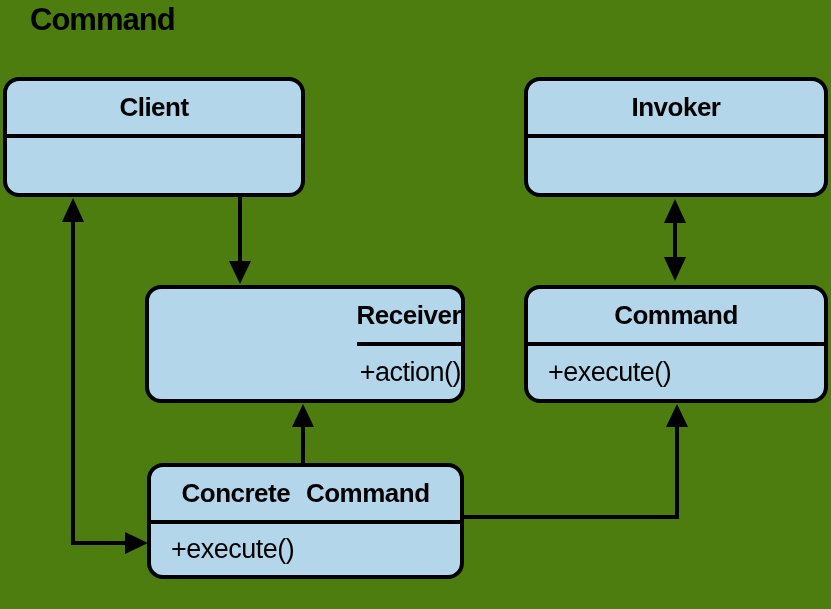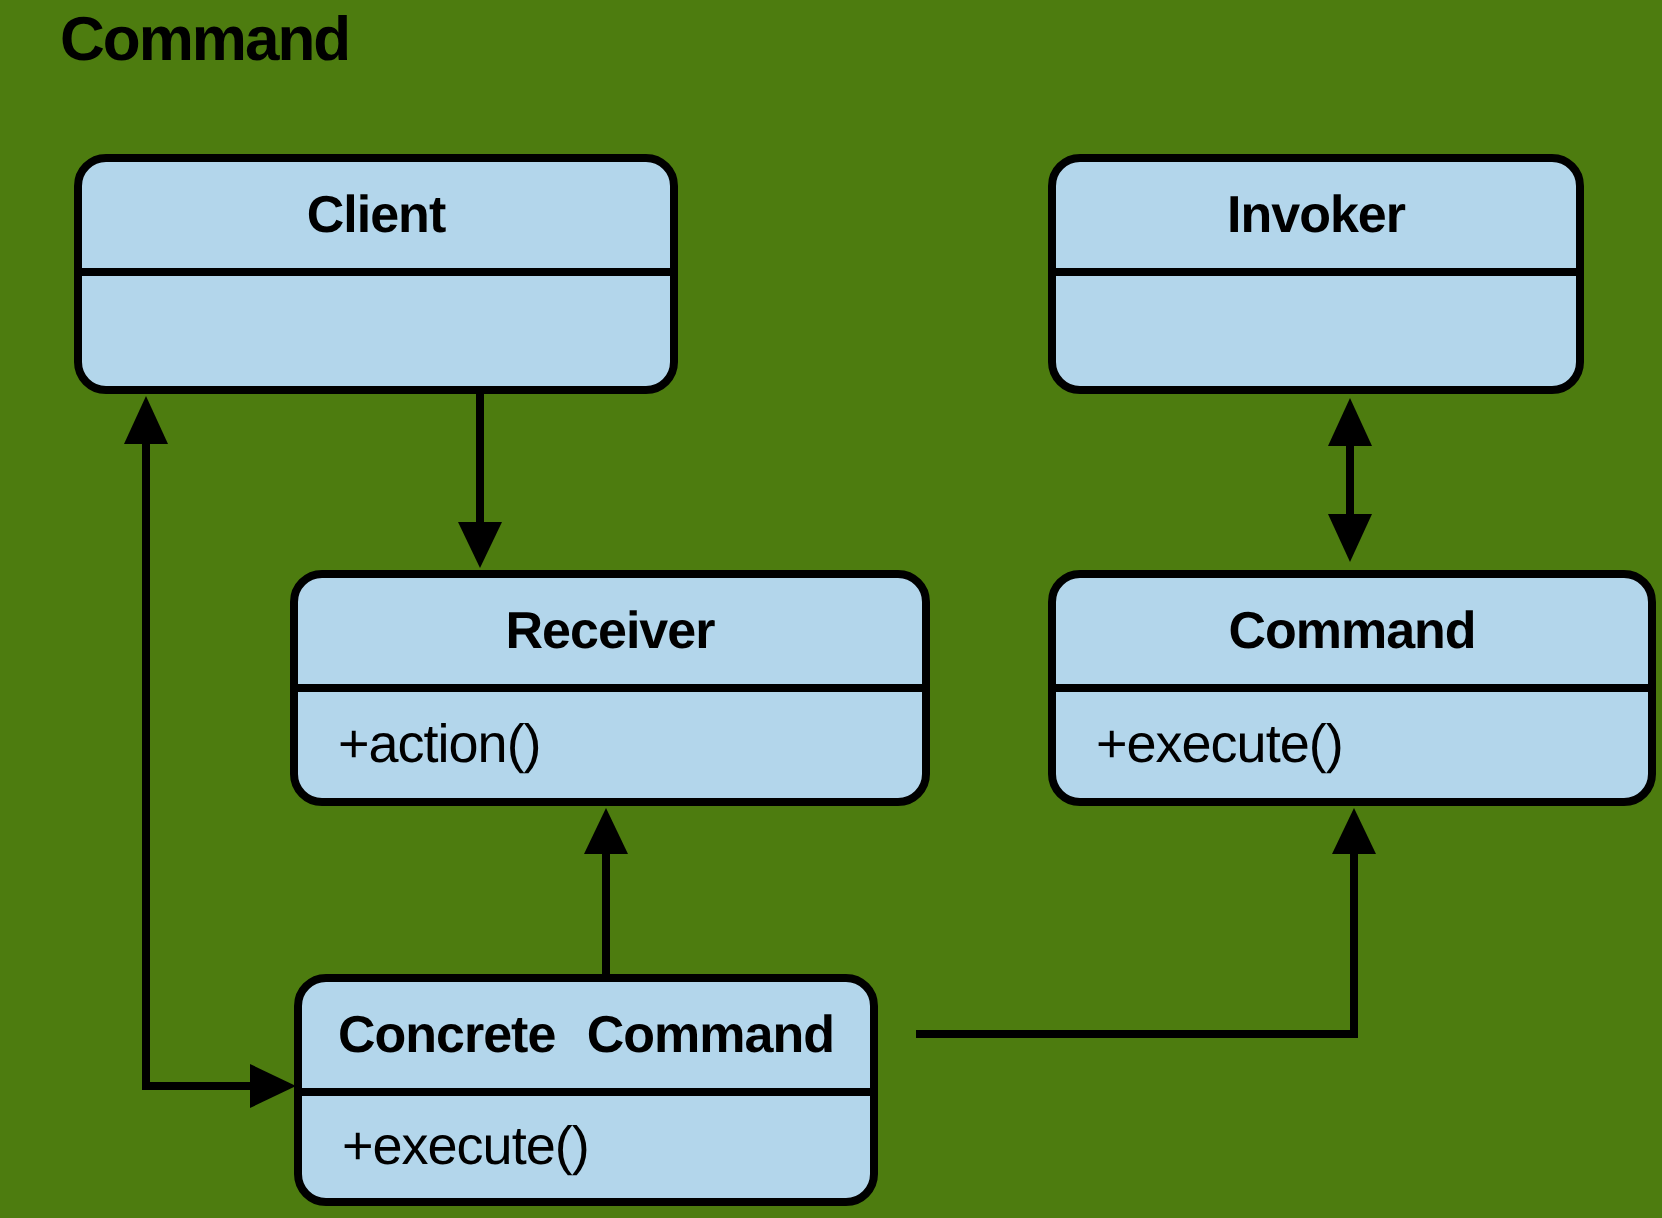--- a/index.html
+++ b/index.html
@@ -34,25 +34,25 @@
   .uml-box {
     position: absolute;
     box-sizing: border-box;
     border: 4px solid #000000;
     border-radius: 16px;
     background: #B3D6EB;
     display: flex;
     flex-direction: column;
     color: #000000;
   }
-  .box-client   { left: 3px;   top: 77px;  width: 302px; height: 120px; margin-left: 34px; }
-  .box-invoker  { left: 524px; top: 77px;  width: 268px; height: 120px; }
-  .box-receiver { left: 145px; top: 285px; width: 320px; height: 118px; }
+  .box-client   { left: 3px;   top: 77px;  width: 302px; height: 120px; }
+  .box-invoker  { left: 524px; top: 77px;  width: 304px; height: 120px; }
+  .box-receiver { left: 145px; top: 285px; width: 320px; height: 118px; align-items: flex-end; }
   .box-command  { left: 524px; top: 285px; width: 304px; height: 118px; }
-  .box-concrete { left: 147px; top: 487px; width: 292px; height: 116px; }
+  .box-concrete { left: 147px; top: 463px; width: 317px; height: 116px; }
   .box-title {
     flex: 0 0 53px;
     border-bottom: 4px solid #000000;
     display: flex;
     align-items: center;
     justify-content: center;
     font-size: 26px;
     font-weight: 700;
     letter-spacing: -0.5px;
     white-space: nowrap;

